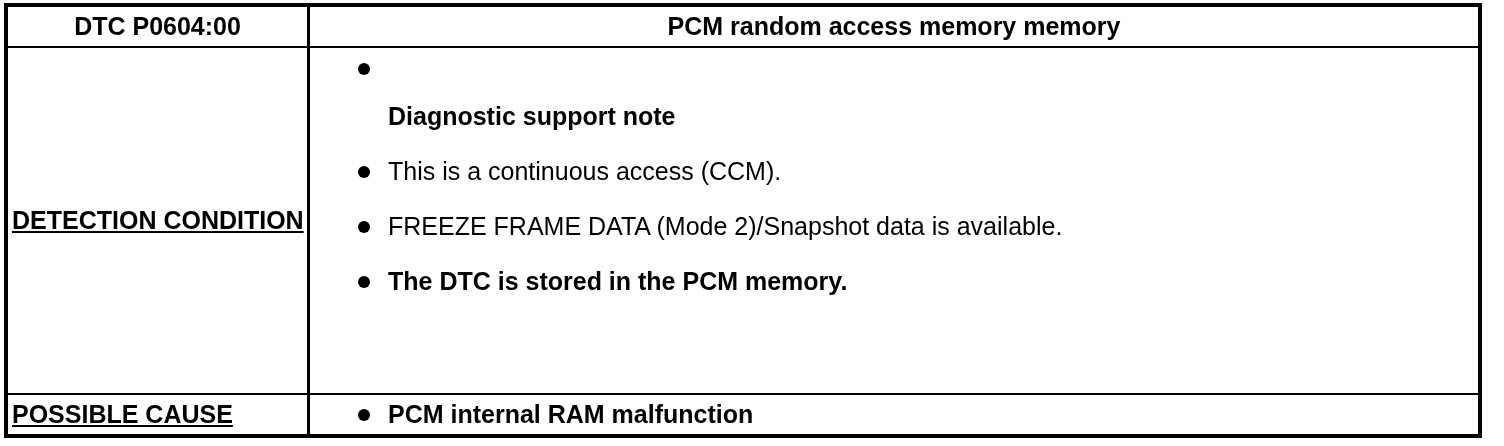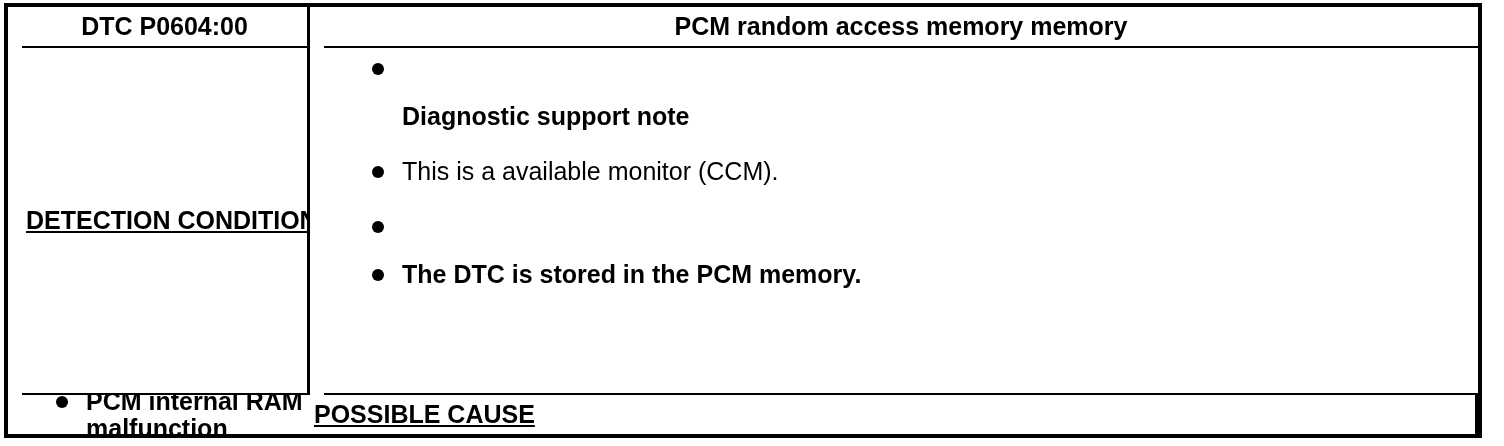--- a/index.html
+++ b/index.html
@@ -14,21 +14,21 @@
     left: 4px; top: 3px;
     width: 1478px; height: 435px;
     display: grid;
     grid-template-columns: 302px 1fr;
     grid-template-rows: 41px 347px 1fr;
     border: 4px solid var(--line, #000000);
     background: var(--bg, #ffffff);
   }
   .cell { overflow: hidden; }
   .col1 { border-right: 3px solid var(--line, #000000); }
-  .hline { border-bottom: 2px solid var(--line, #000000); margin-left: 14px; }
+  .hline { border-bottom: 2px solid var(--line, #000000); }
 
   .header-cell {
     display: flex; align-items: center; justify-content: center;
     font-weight: bold; font-size: 25px; white-space: nowrap;
   }
   .label-cell {
     display: flex; align-items: center;
     font-weight: bold; font-size: 25px;
     padding-left: 4px; white-space: nowrap; text-decoration: underline;
   }
@@ -60,33 +60,34 @@
 
   <div class="cell hline content-cell content-detection" id="detection-list">
       <div class="list-item bullet">
         <span class="bullet-dot"></span>
       </div>
       <div class="list-item heading">
         <span class="item-text">Diagnostic support note</span>
       </div>
       <div class="list-item bullet">
         <span class="bullet-dot"></span>
-        <span class="item-text">This is a available monitor (CCM).</span>
+        <span class="item-text">This is a continuous access (CCM).</span>
       </div>
       <div class="list-item bullet">
         <span class="bullet-dot"></span>
+        <span class="item-text">FREEZE FRAME DATA (Mode 2)/Snapshot data is available.</span>
       </div>
       <div class="list-item bullet">
         <span class="bullet-dot"></span>
         <span class="item-text">The DTC is stored in the PCM memory.</span>
       </div>
     </div>
+
+  <div class="cell col1 label-cell">POSSIBLE CAUSE</div>
 
   <div class="cell content-cell content-cause" id="cause-list">
       <div class="list-item bullet">
         <span class="bullet-dot"></span>
         <span class="item-text">PCM internal RAM malfunction</span>
       </div>
     </div>
 
-  <div class="cell col1 label-cell">POSSIBLE CAUSE</div>
-
 </div>
 
 </body></html>

